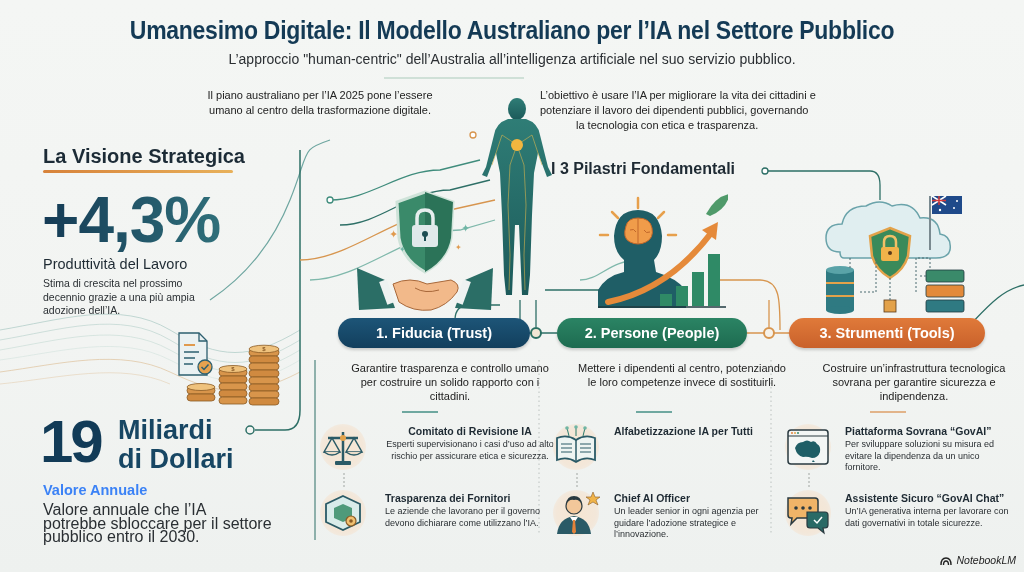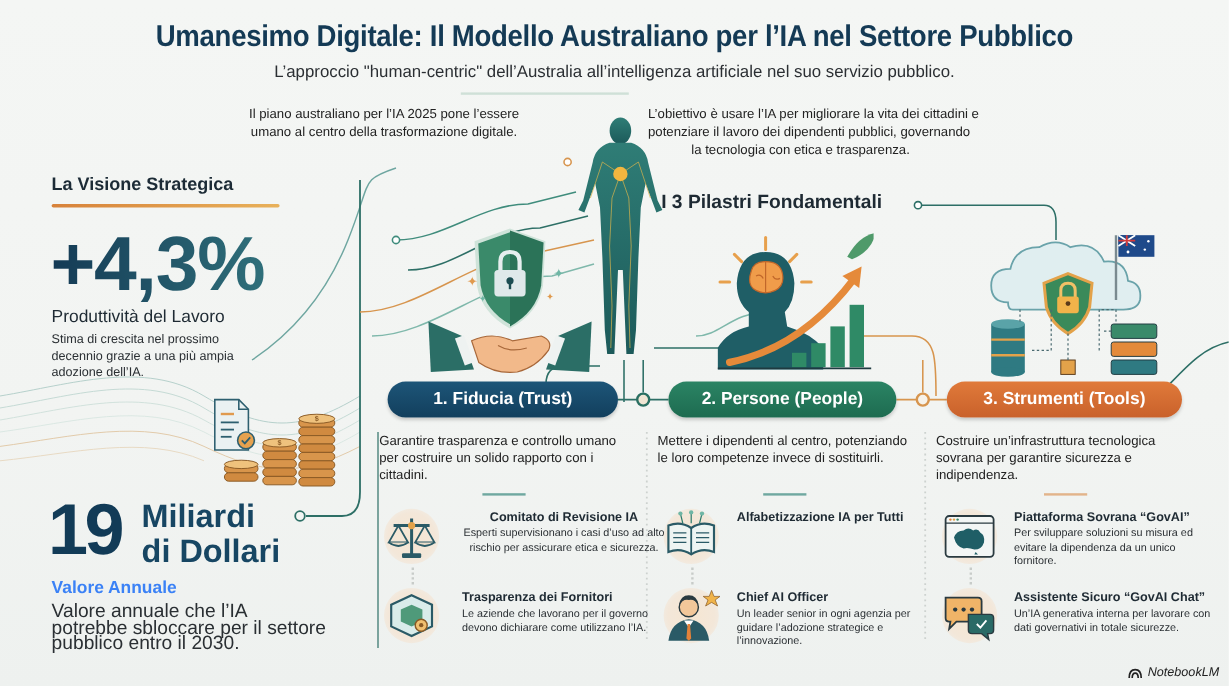--- a/index.html
+++ b/index.html
@@ -28,48 +28,48 @@
     left: 195px; top: 88px; width: 250px; text-align: center;
     font-size: 11px; line-height: 15px; color: #222;
   }
   .intro-right {
     left: 540px; top: 88px; width: 320px; text-align: left;
     font-size: 11px; line-height: 15px; color: #222;
   }
   .intro-right .l3 { padding-left: 36px; display: block; }
 
   
-  .vision-title { left: 43px; top: 145px; font-size: 15px; font-weight: 700; color: #1c2b36; }
+  .vision-title { left: 43px; top: 145px; font-size: 20px; font-weight: 700; color: #1c2b36; }
   .vision-underline { left: 43px; top: 170px; width: 190px; height: 3px; border-radius: 2px;
     background: linear-gradient(90deg, #d7823a, #e8b15a); }
   .big-pct { left: 42px; top: 183px; font-size: 64px; font-weight: 700; color: #1d4a64; letter-spacing: -1px;
     background: linear-gradient(90deg, #143a55, #2f6f7a); -webkit-background-clip: text; color: transparent; }
   .prod-title { left: 43px; top: 256px; font-size: 14.5px; font-weight: 400; color: #1e2a33; }
   .prod-desc { left: 43px; top: 277px; width: 175px; font-size: 10.5px; line-height: 13.5px; color: #2a2f33; }
 
   .big-19 { left: 40px; top: 412px; font-size: 60px; font-weight: 700; color: #123b57; letter-spacing: -3px; line-height: 60px; }
   .miliardi { left: 118px; top: 416px; font-size: 27px; font-weight: 700; color: #174663; line-height: 29px; }
   .valore-title { left: 43px; top: 482px; font-size: 14.5px; font-weight: 700; color: #3b82f6; }
   .valore-desc { left: 43px; top: 503px; width: 230px; font-size: 16px; line-height: 13.5px; color: #2a2f33; }
 
   
   .pillars-heading { left: 551px; top: 160px; font-size: 16px; font-weight: 700; color: #1e2a33; }
 
   
   .pill {
     height: 30px; border-radius: 15px; color: #fff; font-weight: 700; font-size: 14.5px;
     display: flex; align-items: center; justify-content: center; box-shadow: 0 2px 3px rgba(0,0,0,0.18);
   }
-  .pill-1 { left: 323px; top: 318px; width: 192px; background: linear-gradient(180deg, #1d5578, #123f5d); }
+  .pill-1 { left: 338px; top: 318px; width: 192px; background: linear-gradient(180deg, #1d5578, #123f5d); }
   .pill-2 { left: 557px; top: 318px; width: 190px; background: linear-gradient(180deg, #2b8464, #1d6b50); }
   .pill-3 { left: 789px; top: 318px; width: 196px; background: linear-gradient(180deg, #e07a3a, #c9612b); }
 
   .node { width: 12px; height: 12px; border-radius: 50%; border: 2px solid #2a6f62; background: #f1e6d4; }
 
-  .pdesc { width: 210px; font-size: 11px; line-height: 14px; color: #222; }
+  .pdesc { width: 210px; text-align: center; font-size: 11px; line-height: 14px; color: #222; margin-left: 29px; }
   .pdivider { width: 36px; height: 2px; }
 
   .item-title { font-size: 10.5px; font-weight: 700; color: #1e2a33; }
   .item-desc { font-size: 9px; line-height: 11.5px; color: #2a2f33; margin-top: 2px; }
   .item { width: 170px; }
 
   .icon-circle { width: 46px; height: 46px; border-radius: 50%; background: radial-gradient(circle, #f6e6d2 0%, #f3e7d9 60%, rgba(243,231,217,0) 100%); }
 
   .vdots { width: 2px; border-left: 2px dotted #c8ccc9; }
   .footer { right: 8px; bottom: 6px; font-size: 10.5px; color: #222; display: flex; align-items: flex-end; gap: 4px; font-style: italic; }

